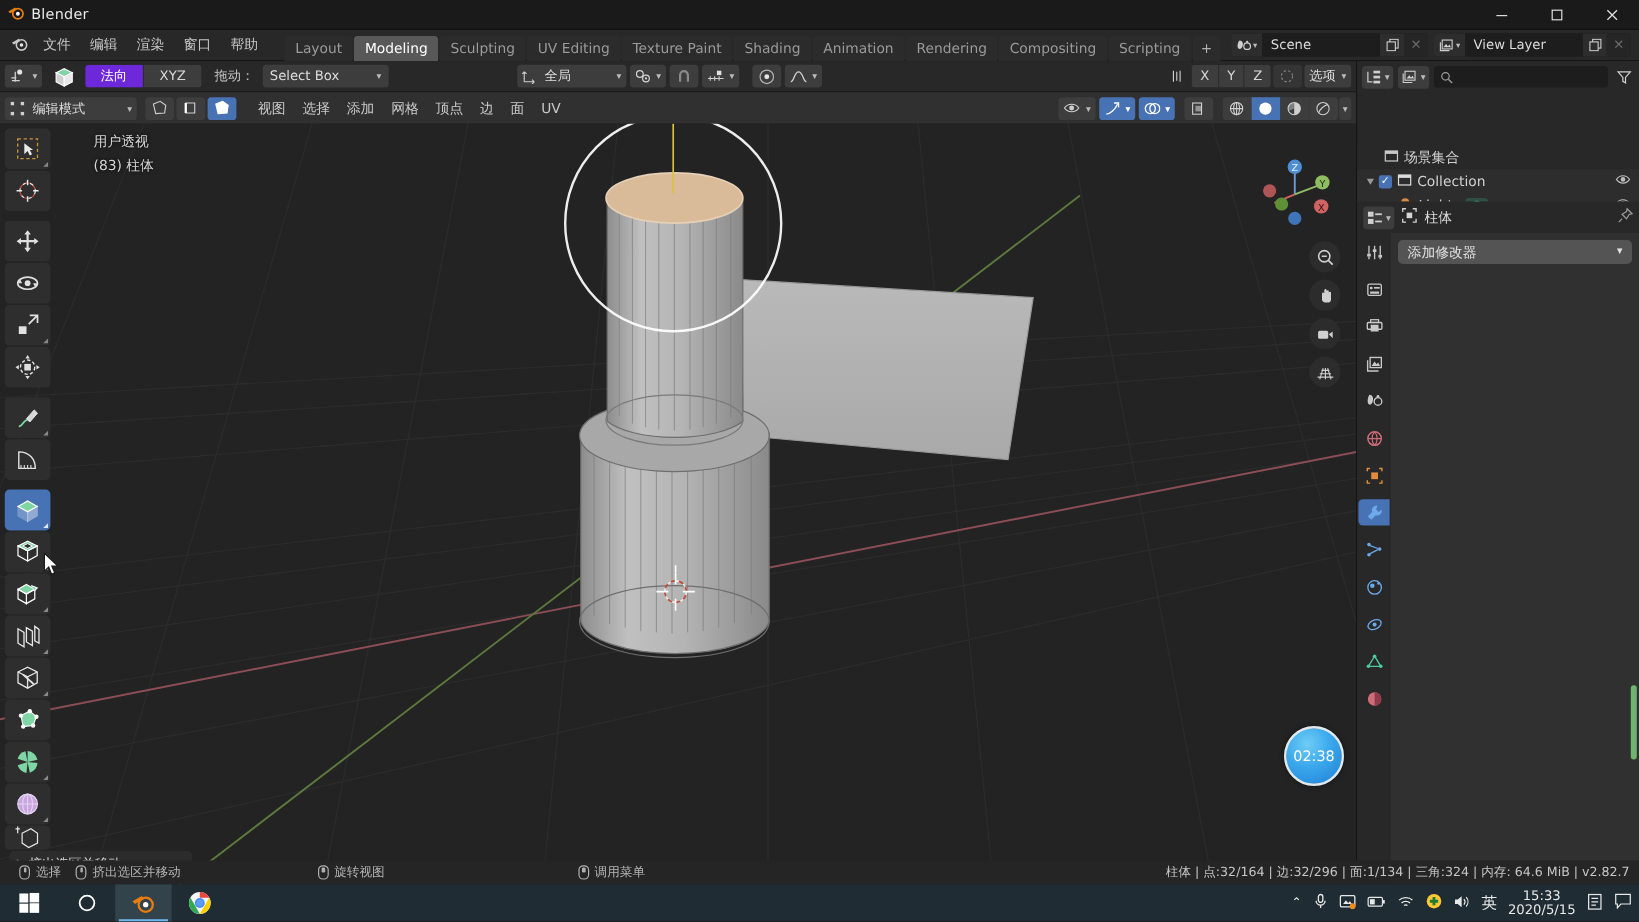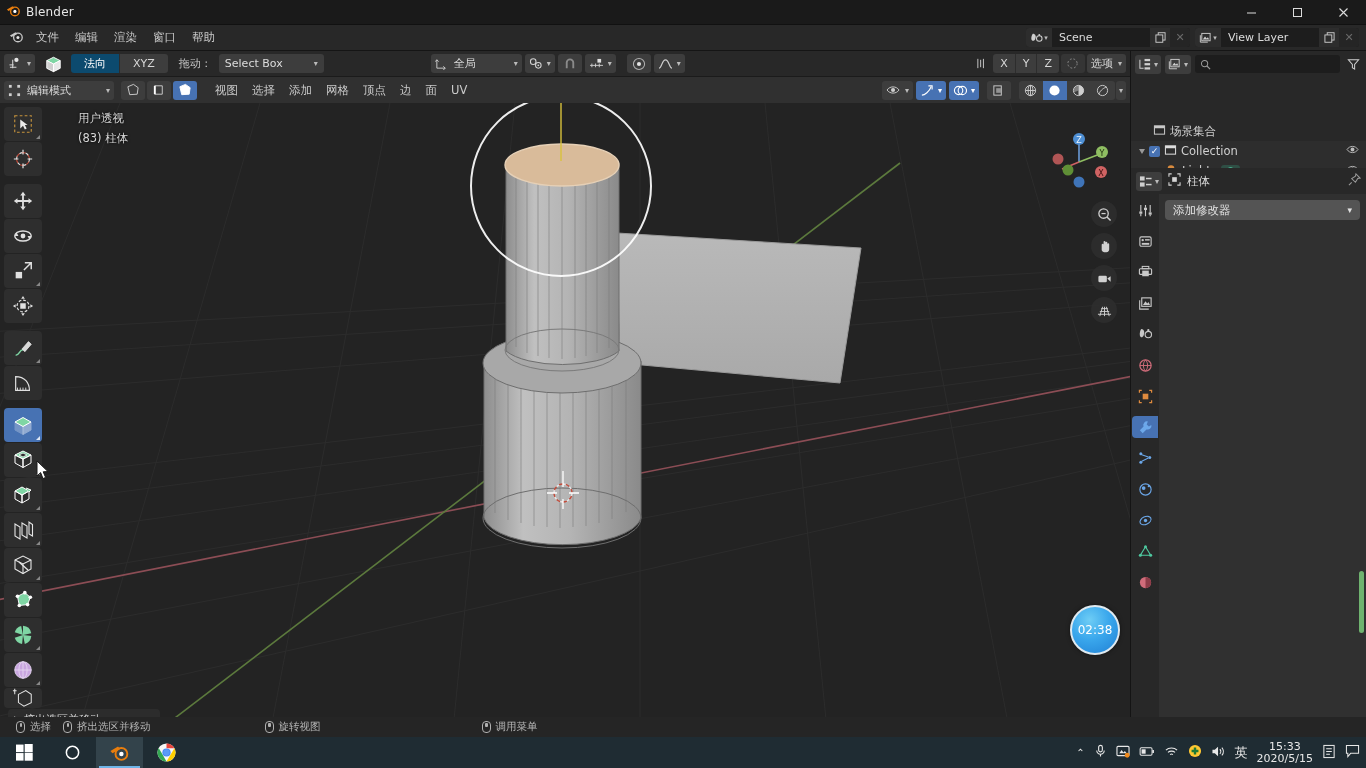--- a/index.html
+++ b/index.html
@@ -75,21 +75,21 @@
     width: 24px; height: 19px; background: #3d3d3d; border-radius: 3px;
     display: flex; align-items: center; justify-content: center; color: #d5d5d5;
   }
   .iconbtn.on { background: #4772b3; color: #fff; }
   .segmented { display: flex; border-radius: 3px; overflow: hidden; }
   .segmented > div {
     padding: 0 13px; height: 19px; display: flex; align-items: center;
     background: #3d3d3d; color: #d8d8d8; font-size: 11px; border-right: 1px solid #2d2d2d;
   }
   .segmented > div:last-child { border-right: none; text-align: center; }
-  .segmented > div.on { background: #0c4a6e; color: #ffffff; }
+  .segmented > div.on { background: #6d28d9; color: #ffffff; }
   .hdr-label { color: #c6c6c6; font-size: 11px; padding: 0 4px 0 8px; }
   .mbtn { padding: 3px 7px; color: #cacaca; font-size: 11.5px; border-radius: 2px; }
   .spacerflex { margin-left: auto; }
   
   #tools {
     position: absolute; left: 4px; top: 56px; width: 44px;
     display: flex; flex-direction: column; gap: 1px; z-index: 6;
   }
   .tool {
     width: 38px; height: 34px; background: #2e2e2e; border-radius: 4px;
@@ -216,20 +216,33 @@
       <circle cx="9.5" cy="9" r="1.6" fill="#e8e8e8"></circle>
       <path d="M1 7 L7 3.5 L8.5 5.5 L2.6 8.6 Z" fill="#c8c8c8"></path>
     </svg>
   </div>
   <div class="menu-item">文件</div>
   <div class="menu-item">编辑</div>
   <div class="menu-item">渲染</div>
   <div class="menu-item">窗口</div>
   <div class="menu-item">帮助</div>
 
+  <div class="ws-tabs">
+    <div class="ws-tab">Layout</div>
+    <div class="ws-tab active">Modeling</div>
+    <div class="ws-tab">Sculpting</div>
+    <div class="ws-tab">UV Editing</div>
+    <div class="ws-tab">Texture Paint</div>
+    <div class="ws-tab">Shading</div>
+    <div class="ws-tab">Animation</div>
+    <div class="ws-tab">Rendering</div>
+    <div class="ws-tab">Compositing</div>
+    <div class="ws-tab">Scripting</div>
+    <div class="ws-tab plus">+</div>
+  </div>
 
   <div class="topbar-right">
     <div class="id-block">
       <div class="id-icon">
         <svg width="13" height="12" viewBox="0 0 14 13">
           <path d="M3 2 C6 2 7 5 5.5 8 C4.5 10 2 10 1.5 8 C1 6 2 3 3 2Z" fill="#cfcfcf"></path>
           <circle cx="10" cy="7" r="3" fill="none" stroke="#cfcfcf" stroke-width="1.1"></circle>
           <circle cx="10" cy="3.2" r="1" fill="#cfcfcf"></circle>
         </svg>
         <span style="font-size:7px;color:#bbb;">▾</span>
@@ -1019,20 +1032,21 @@
     <span>挤出选区并移动</span>
   </div>
   <div class="sb-item" style="margin-left:108px;">
     <span class="mouse-ico mid"></span>
     <span>旋转视图</span>
   </div>
   <div class="sb-item" style="margin-left:155px;">
     <span class="mouse-ico rt"></span>
     <span>调用菜单</span>
   </div>
+  <div class="sb-stats">柱体 | 点:32/164 | 边:32/296 | 面:1/134 | 三角:324  | 内存: 64.6 MiB | v2.82.7</div>
 </div>
 
 <div id="taskbar">
   <div class="tb-btn">
     <svg width="17" height="17" viewBox="0 0 18 18" fill="#ffffff">
         <rect x="0" y="0.6" width="8" height="8"></rect>
         <rect x="9.2" y="0" width="8.5" height="8.5"></rect>
         <rect x="0" y="9.6" width="8" height="8"></rect>
         <rect x="9.2" y="9.2" width="8.5" height="8.5"></rect>
       </svg>

